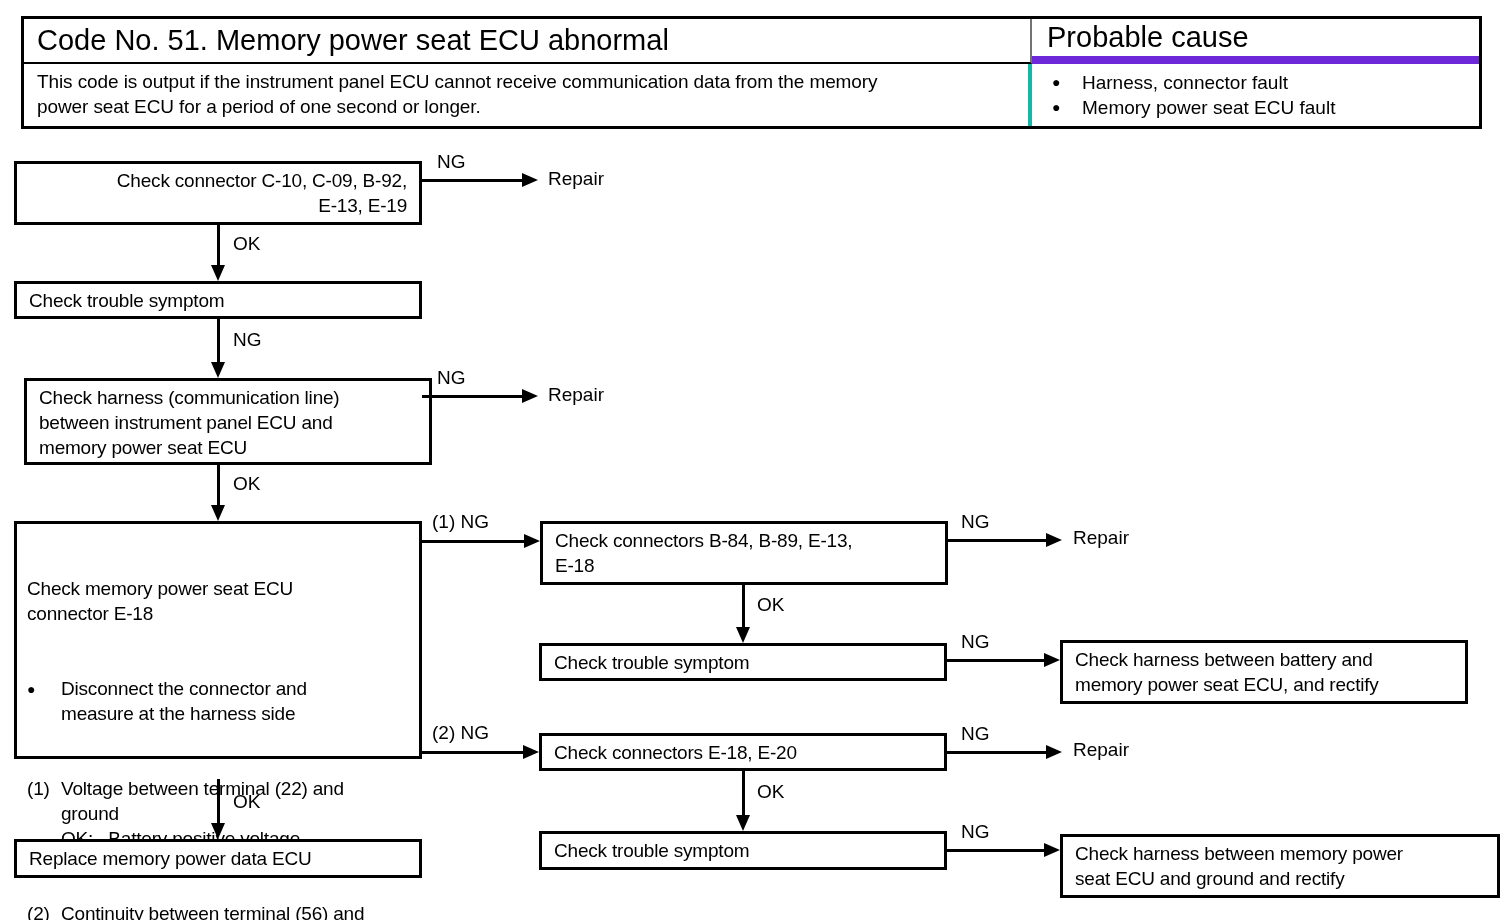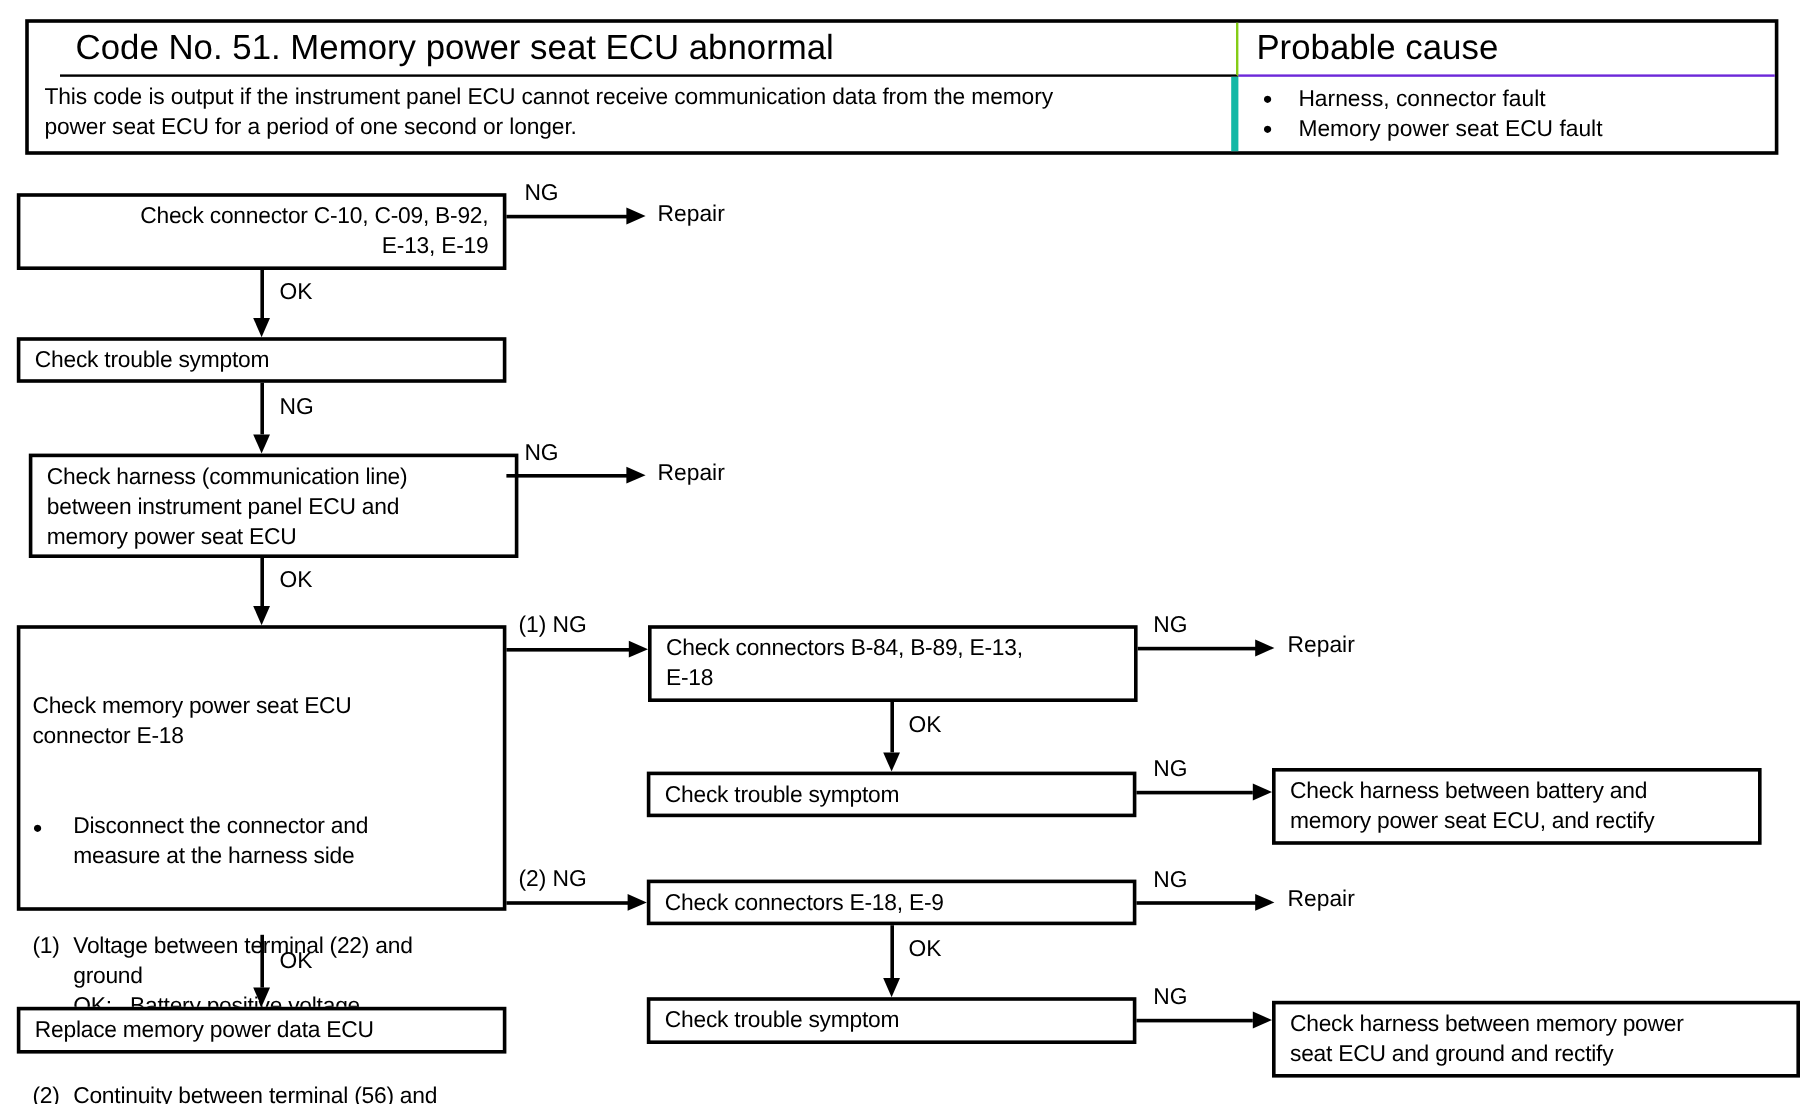--- a/index.html
+++ b/index.html
@@ -8,25 +8,25 @@
     font-family:"Liberation Sans","DejaVu Sans",sans-serif; font-size:19px;
     overflow:hidden;
   }
   
   .tbl {
     position:absolute; left:21px; top:16px; width:1461px; height:113px;
     border:3px solid #000; box-sizing:border-box;
     display:grid; grid-template-columns:1008px 1fr; grid-template-rows:45px 1fr;
   }
   .tcell { box-sizing:border-box; overflow:hidden; }
-  .tc-title   { border-right:2px solid #84cc16; border-bottom:2px solid #000;
-                font-size:29px; display:flex; align-items:center; padding-left:13px;margin-left:26px; }
-  .tc-cause-h { border-bottom:2px solid #6d28d9; font-size:29px;
+  .tc-title   { border-right:2px solid #737373; border-bottom:2px solid #000;
+                font-size:29px; display:flex; align-items:center; padding-left:13px; }
+  .tc-cause-h { border-bottom:8px solid #6d28d9; font-size:29px;
                 display:flex; align-items:center; padding-left:15px; }
-  .tc-desc    { border-right:6px solid #14b8a6; padding:5px 12px 0 13px;
+  .tc-desc    { border-right:4px solid #14b8a6; padding:5px 12px 0 13px;
                 line-height:25px; white-space:pre-line; letter-spacing:-0.1px; }
   .tc-causes  { padding:6px 8px 0 20px; line-height:25px; }
   .cause-row  { display:flex; }
   .cause-row .dot { width:30px; flex:none; font-size:14px; line-height:25px; }
   
   .fbox {
     position:absolute; box-sizing:border-box; border:3px solid #000; background:#fff;
     padding:4px 12px; line-height:25px; white-space:pre-wrap; letter-spacing:-0.2px;
   }
   .fbox.single { display:flex; align-items:center; padding-top:0; padding-bottom:0; }
@@ -99,21 +99,21 @@
     </div>
   </div>
 
   <div class="fbox single" style="left:14px;top:839px;width:408px;height:39px;">Replace memory power data ECU</div>
 
   <div class="fbox" style="left:540px;top:521px;width:408px;height:64px;">Check connectors B-84, B-89, E-13,
 E-18</div>
 
   <div class="fbox single" style="left:539px;top:643px;width:408px;height:38px;">Check trouble symptom</div>
 
-  <div class="fbox single" style="left:539px;top:733px;width:408px;height:38px;">Check connectors E-18, E-9</div>
+  <div class="fbox single" style="left:539px;top:733px;width:408px;height:38px;">Check connectors E-18, E-20</div>
 
   <div class="fbox single" style="left:539px;top:831px;width:408px;height:39px;">Check trouble symptom</div>
 
   <div class="fbox" style="left:1060px;top:640px;width:408px;height:64px;">Check harness between battery and
 memory power seat ECU, and rectify</div>
 
   <div class="fbox" style="left:1060px;top:834px;width:440px;height:64px;">Check harness between memory power
 seat ECU and ground and rectify</div>
 
   <div class="lineV" style="left:217px;top:224px;height:41px;"></div>

